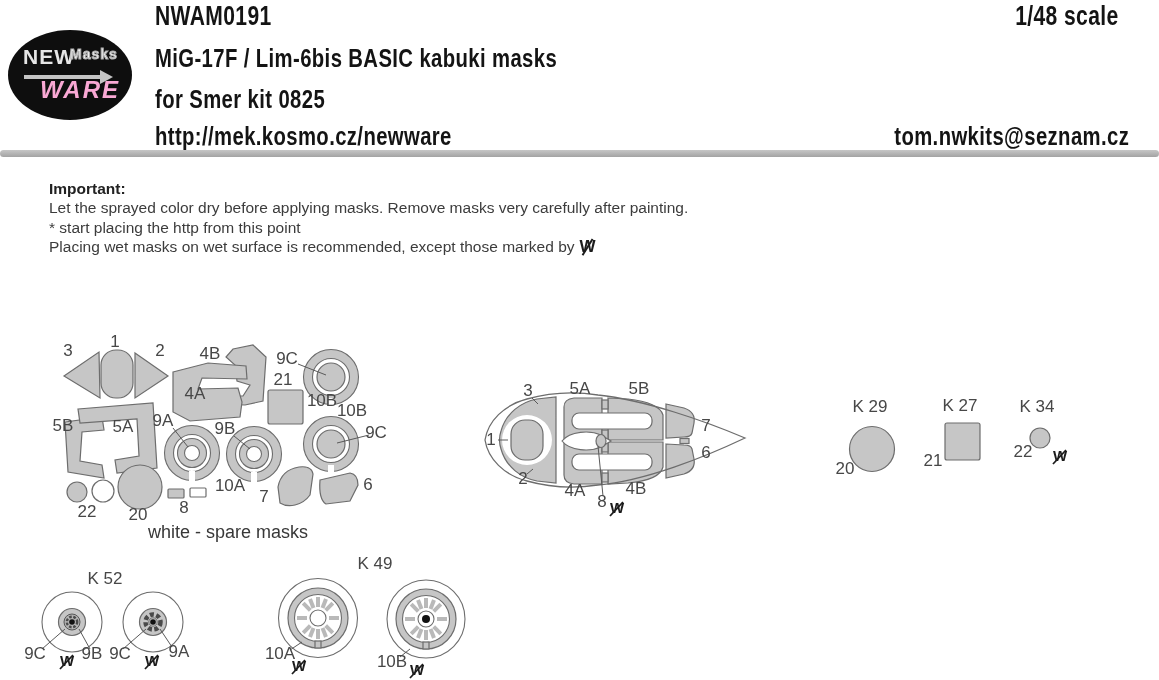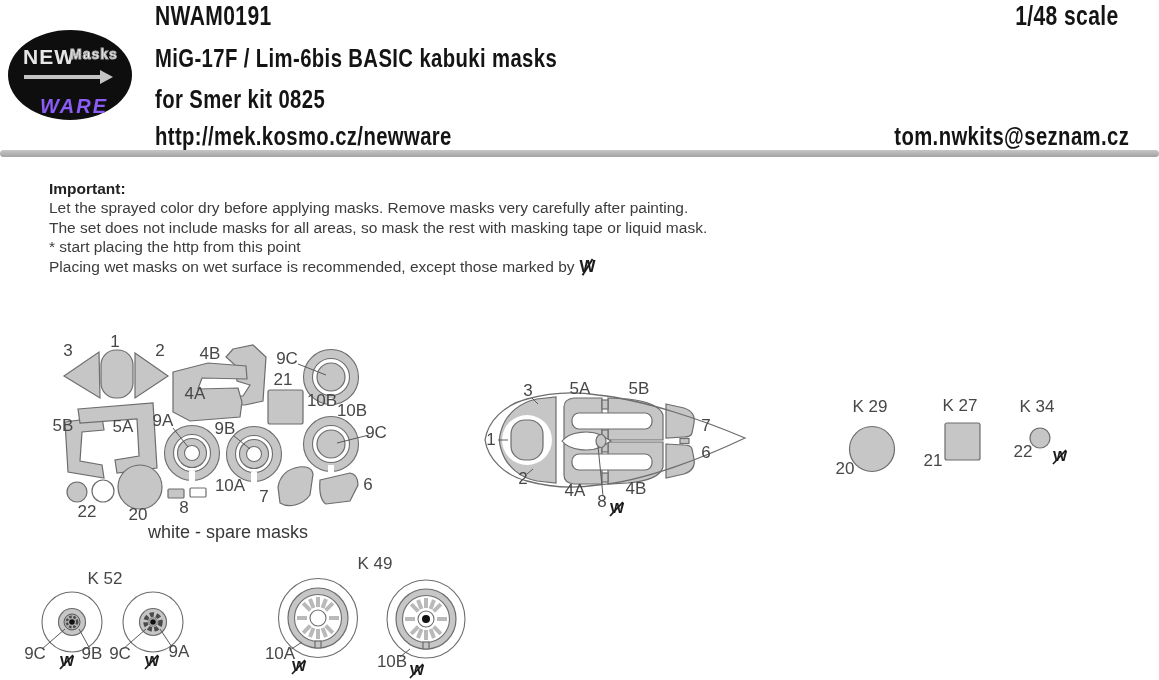--- a/index.html
+++ b/index.html
@@ -20,22 +20,22 @@
   .logo { position:absolute; left:8px; top:30px; width:124px; height:90px;
           background:#0e0e0e; border-radius:50%; }
   .logo-new  { position:absolute; left:15px; top:15px; font-size:21px; font-weight:bold;
                color:#e6e6e6; letter-spacing:1px; }
   .logo-masks{ position:absolute; left:62px; top:16px; font-size:14px; font-weight:bold;
                color:#ffffff; -webkit-text-stroke:1.1px #b0b0b0; letter-spacing:1px; }
   .logo-arrow{ position:absolute; left:16px; top:45px; width:76px; height:4px; background:#c4c4c4; }
   .logo-arrow::after{ content:""; position:absolute; right:-13px; top:-5px;
                border-left:13px solid #c4c4c4; border-top:7px solid transparent;
                border-bottom:7px solid transparent; }
-  .logo-ware { position:absolute; left:32px; top:65px; font-size:20px; font-weight:bold;
-               font-style:italic; color:#8b5cf6; letter-spacing:2px; }
+  .logo-ware { position:absolute; left:32px; top:46px; font-size:24px; font-weight:bold;
+               font-style:italic; color:#f9a8d4; letter-spacing:2px; }
 
   .divider { position:absolute; left:0; top:150px; width:1159px; height:7px;
              border-radius:4px; background:linear-gradient(to bottom,#c6c6c6,#a3a3a3); }
 
   
   .important { position:absolute; left:49px; top:179px; font-size:15.5px; color:#3c3c3c;
                line-height:19.4px; }
   .important .head { font-weight:bold; color:#222; }
 
   .wmark { position:relative; display:inline-block; font-weight:bold; font-size:17px;
@@ -74,21 +74,20 @@
   <div class="hdr title">MiG-17F / Lim-6bis BASIC kabuki masks</div>
   <div class="hdr sub">for Smer kit 0825</div>
   <div class="hdr url">http://mek.kosmo.cz/newware</div>
   <div class="hdr hdr-r email">tom.nwkits@seznam.cz</div>
 
   <div class="divider"></div>
 
   <div class="important">
     <div class="head">Important:</div>
     <div>Let the sprayed color dry before applying masks. Remove masks very carefully after painting.</div>
-    <div>The set does not include masks for all areas, so mask the rest with masking tape or liquid mask.</div>
     <div>*  start placing the http from this point</div>
     <div>
       <span>Placing wet masks on wet surface is recommended, except those marked by</span><span class="wmark">W</span>
     </div>
   </div>
 
   <svg style="left:40px; top:335px;" width="360" height="215" viewBox="0 0 360 215">
 
     <polygon class="m" points="24,41 59,17 60,63"></polygon>
     <rect class="m" x="61" y="15" width="32" height="48" rx="15"></rect>

